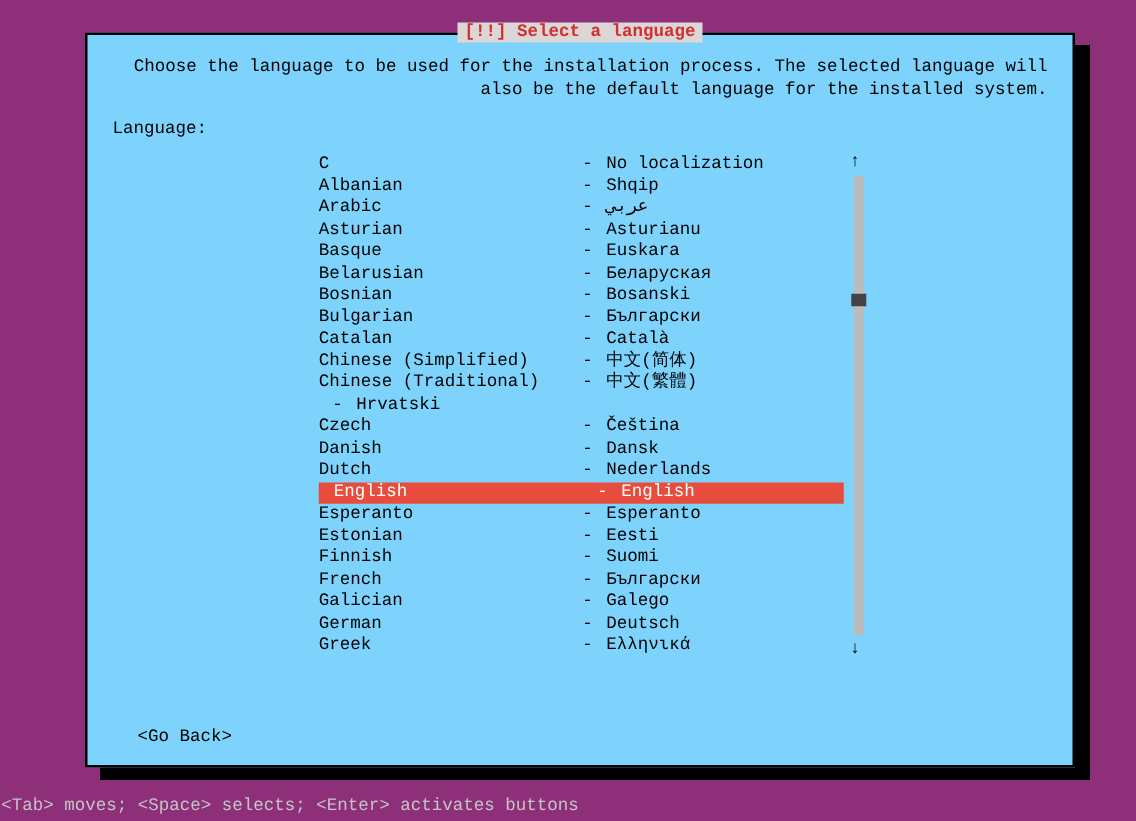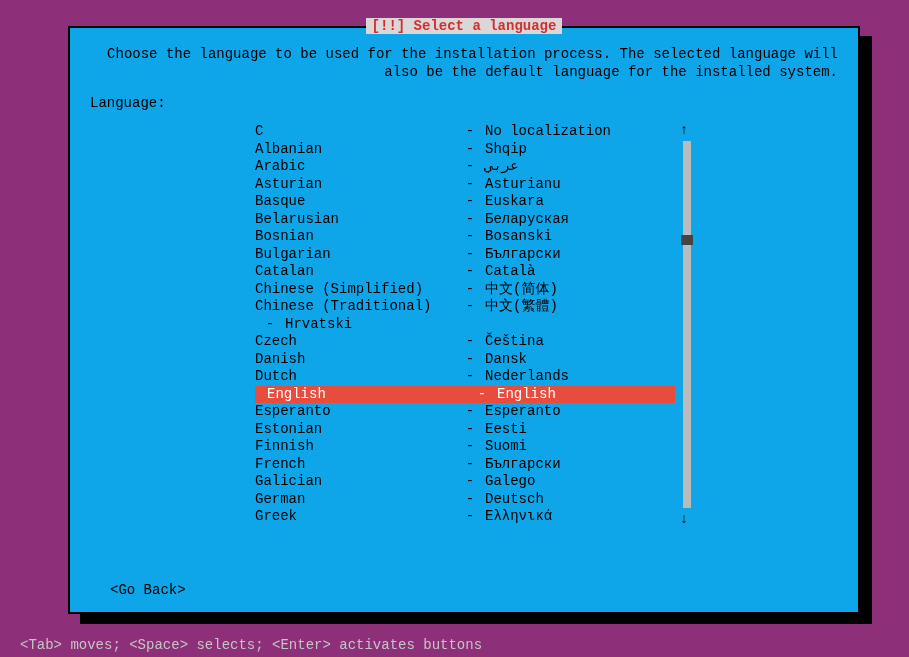--- a/index.html
+++ b/index.html
@@ -19,21 +19,21 @@
       width: 792px;
       height: 588px;
       background: #000;
     }
     .dialog {
       position: absolute;
       top: 26px;
       left: 68px;
       width: 792px;
       height: 588px;
-      background: #0ea5e9;
+      background: #7dd3fc;
       border: 2px solid #000;
     }
     .title-row {
       position: absolute;
       top: -10px;
       left: 0;
       width: 100%;
       text-align: center;
       color: #d03030;
       font-weight: bold;
@@ -102,21 +102,21 @@
     }
     .goback {
       position: absolute;
       bottom: 14px;
       left: 40px;
       cursor: pointer;
     }
     .help-bar {
       position: absolute;
       bottom: 4px;
-      left: 20px;
+      left: 1px;
       color: #c5c5c5;
       font-size: 14px;
       margin-top: 48px;
     }
   </style>
 </head>
 <body>
 
 <div class="shadow"></div>
 

